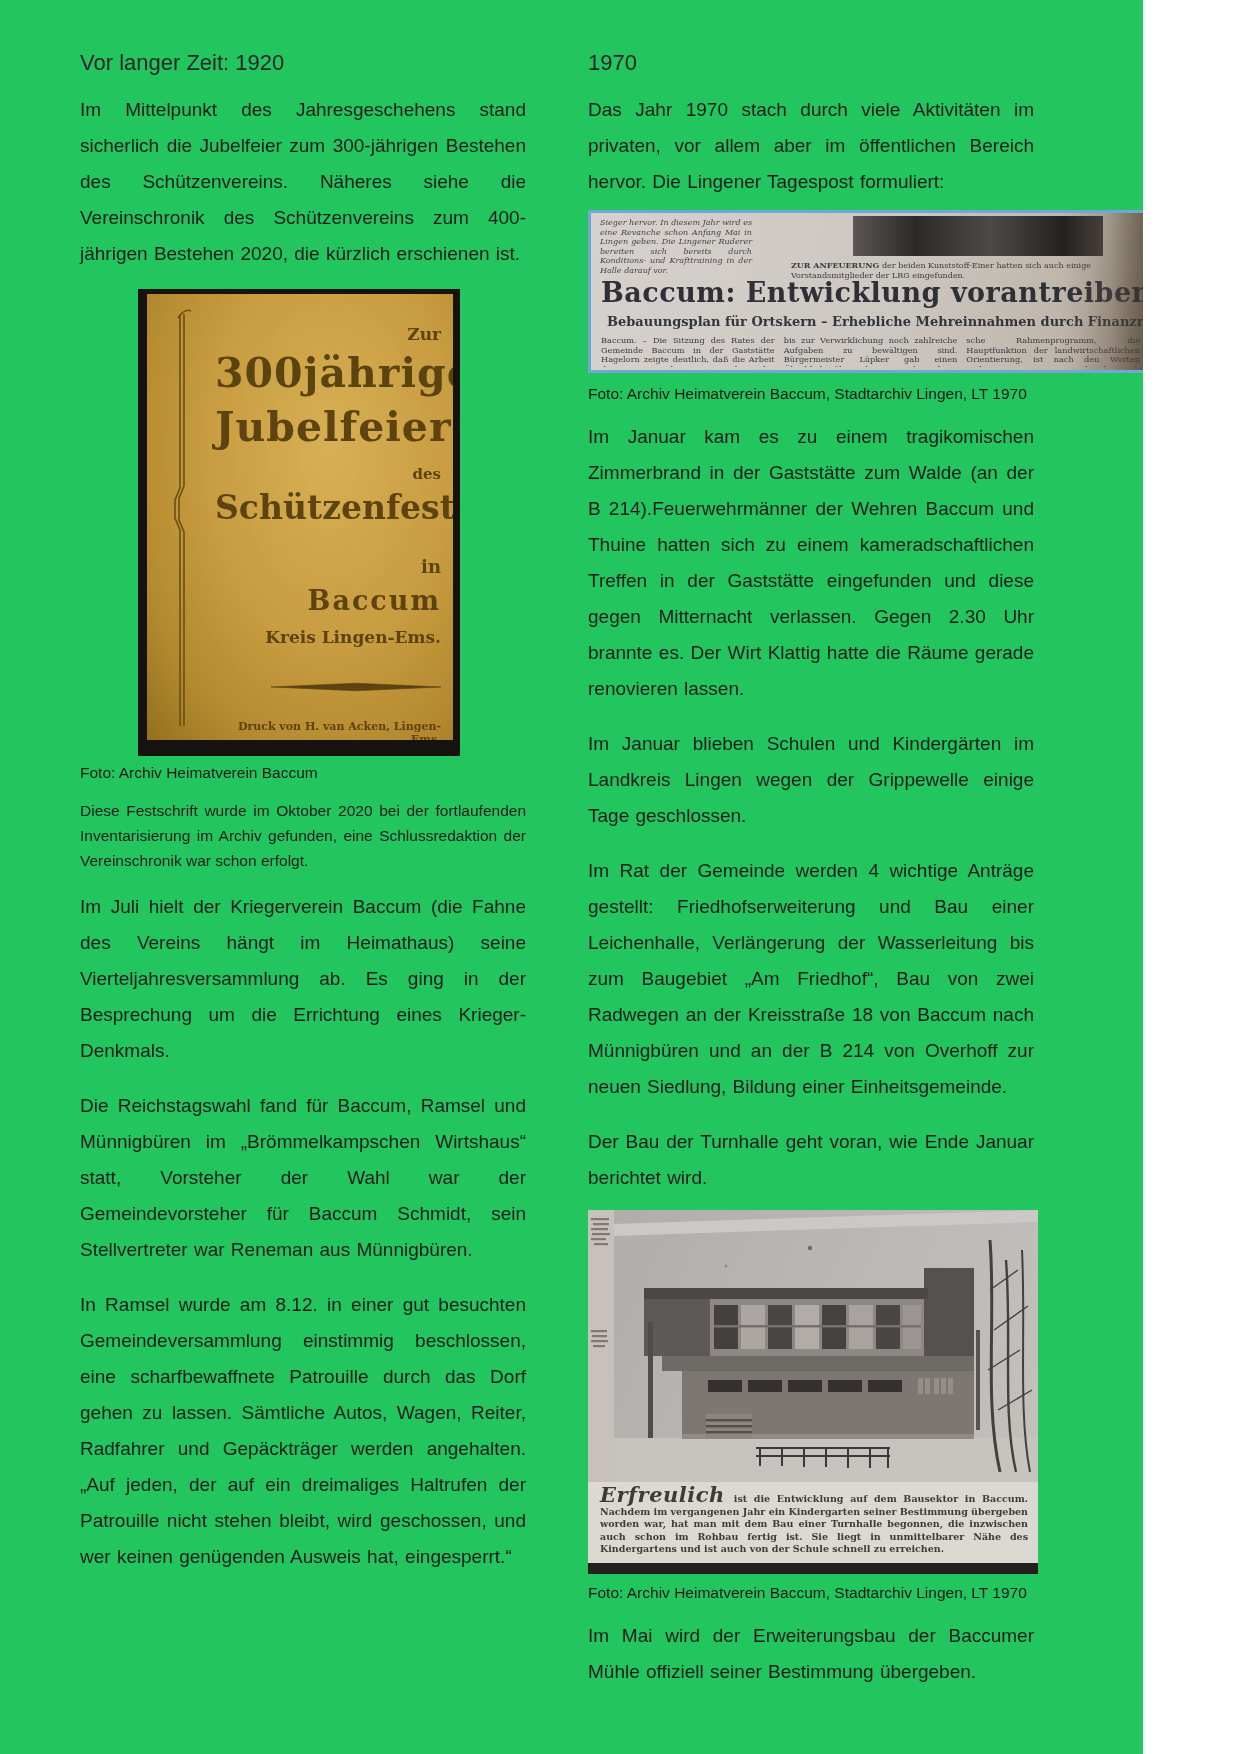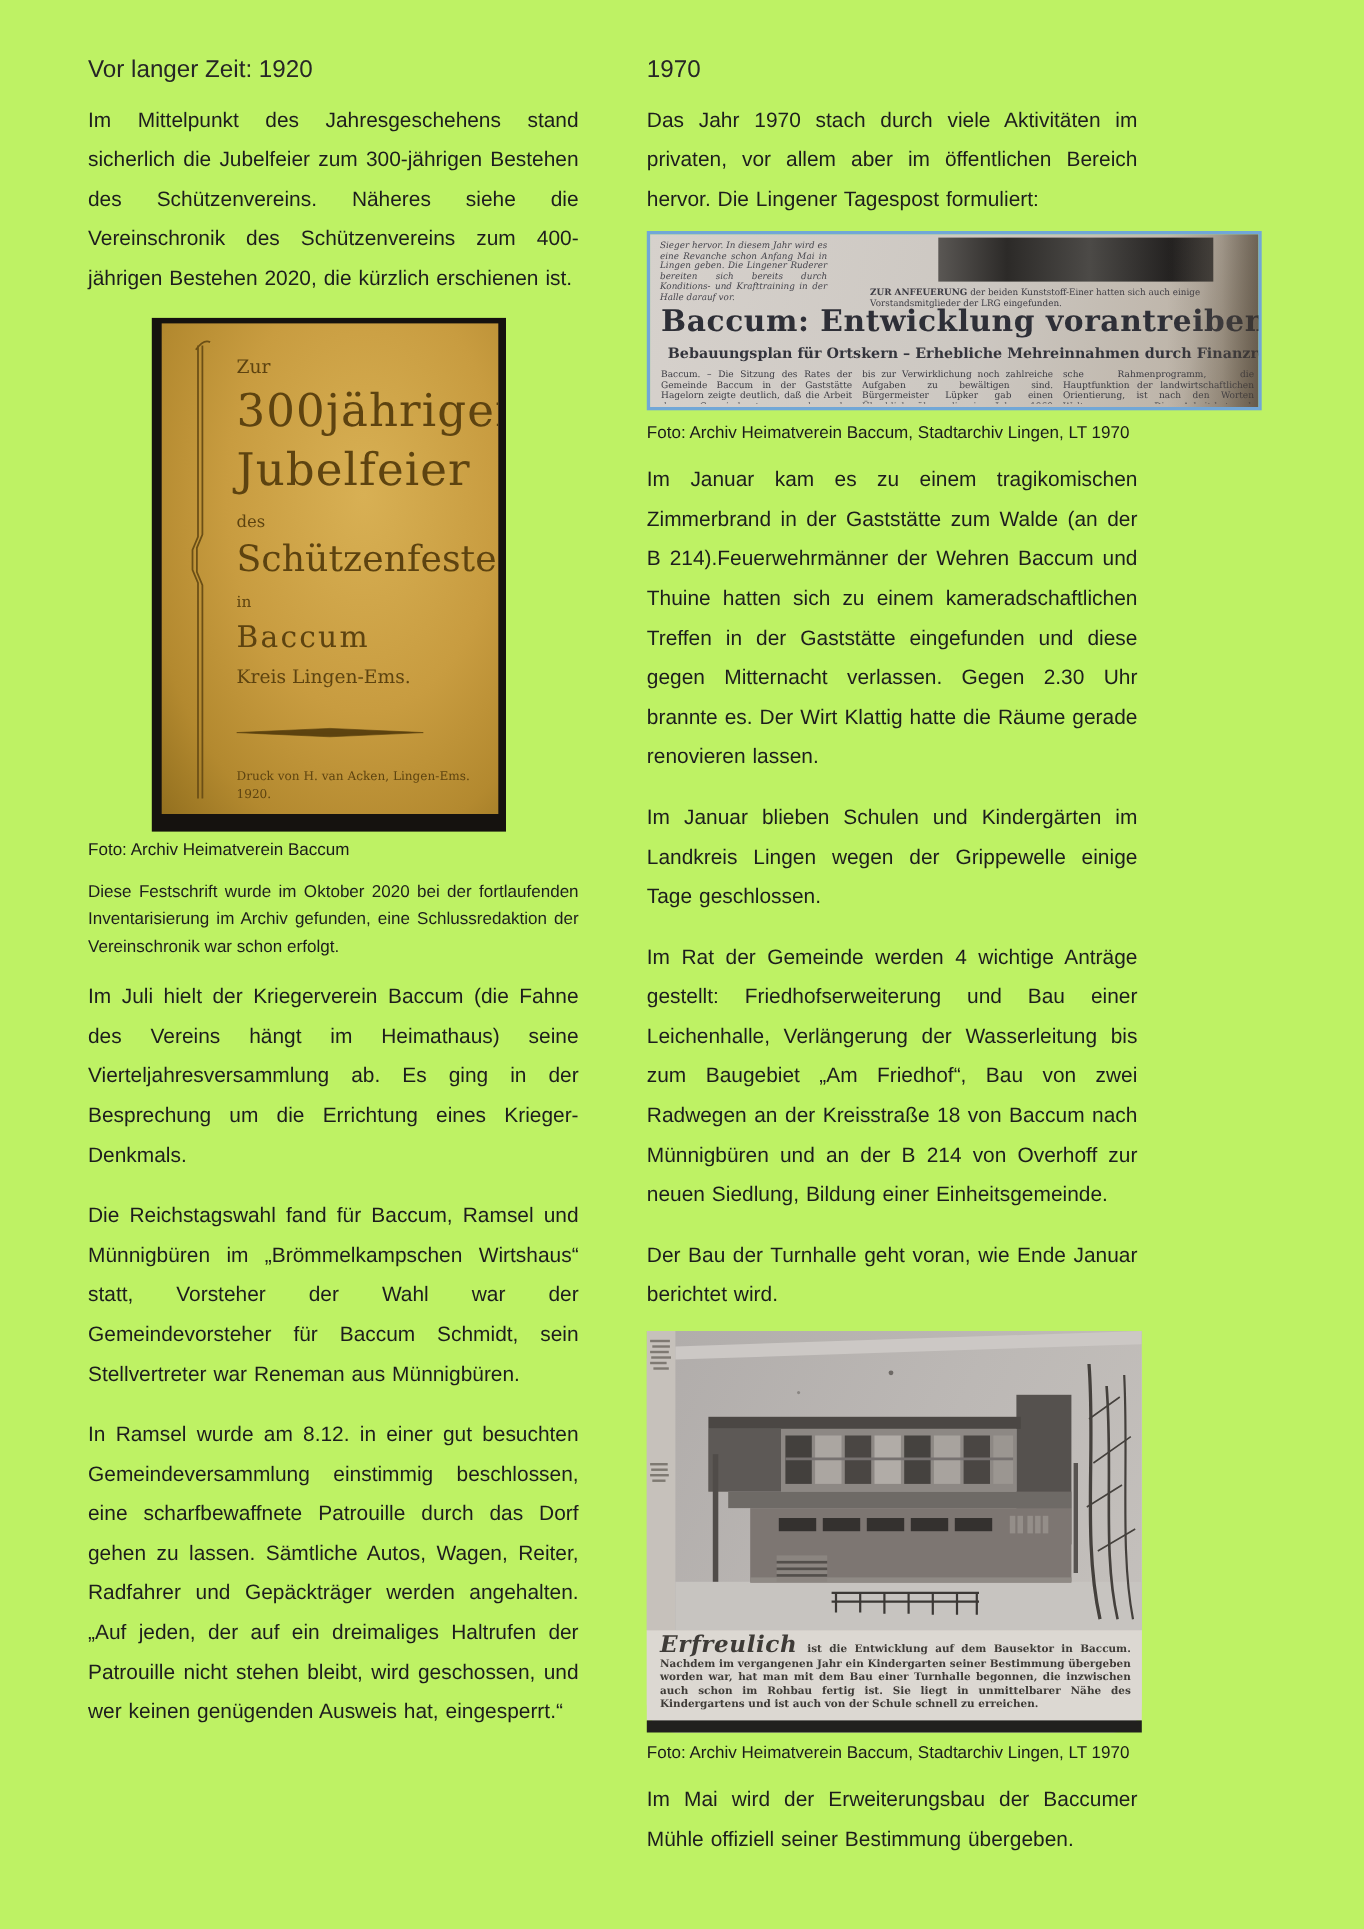--- a/index.html
+++ b/index.html
@@ -1,38 +1,38 @@
 <!DOCTYPE html>
 <html lang="de"><head>
 <meta charset="utf-8">
 <style>
   html,body{margin:0;padding:0;background:#ffffff;}
-  .page{position:relative;width:1240px;height:1754px;background:#bef264;overflow:hidden;
+  .page{position:relative;width:1143px;height:1754px;background:#22c55e;overflow:hidden;
         font-family:"Liberation Sans",sans-serif;color:#1d1d1d;}
   .col{position:absolute;top:0;}
   .col-left{left:80px;width:446px;}
   .col-right{left:588px;width:446px;}
   h1.doc-h{font-size:22px;font-weight:400;color:#262626;margin:50px 0 16px 0;line-height:26px;}
   p.body{font-size:19px;line-height:36px;text-align:justify;margin:0 0 17px 0;word-spacing:1px;}
   p.note{font-size:15.5px;line-height:25px;text-align:justify;margin:0 0 16px 0;}
   .caption{font-size:15.5px;line-height:22px;margin:6px 0 14px 0;color:#1a1a1a;}
 
   
   .cover-fig{margin:2px 0 0 58px;width:322px;}
   .cover-outer{background:#15120f;padding:5px 7px 16px 9px;}
   .cover{position:relative;height:446px;overflow:hidden;
          background:radial-gradient(ellipse at 60% 35%, #d8b054 0%, #c89c40 48%, #b3892f 78%, #93701f 100%);}
   .ornament{position:absolute;left:24px;top:8px;}
-  .cover-text{position:absolute;left:68px;right:12px;top:0;text-align:left;color:#5d4310;
-              font-family:"DejaVu Serif",serif;font-weight:400;}
+  .cover-text{position:absolute;left:68px;right:12px;top:0;text-align:right;color:#5d4310;
+              font-family:"DejaVu Serif",serif;font-weight:700;}
   .c-zur{margin-top:30px;font-size:17px;}
   .c-big{font-size:41px;line-height:50px;margin-top:4px;letter-spacing:1px;}
   .c-des{font-size:15px;margin-top:13px;}
   .c-fest{font-size:33px;line-height:40px;margin-top:5px;}
-  .c-in{font-size:14px;margin-top:12px;}
+  .c-in{font-size:18px;margin-top:28px;}
   .c-baccum{font-size:27px;margin-top:8px;letter-spacing:2px;}
   .c-kreis{font-size:17px;margin-top:11px;}
   .c-flourish{margin-top:30px;}
   .c-imprint1{font-size:11px;margin-top:24px;}
   .c-imprint2{font-size:11px;margin-top:3px;}
 
   
   .clip1{position:relative;width:553px;height:157px;border:3px solid #71a7d7;margin:4px 0 10px 0;
          overflow:hidden;color:#36353d;
          background:linear-gradient(100deg,#d6d1cc 0%,#ccc7c1 55%,#bdb4a8 88%,#90836f 100%);}

